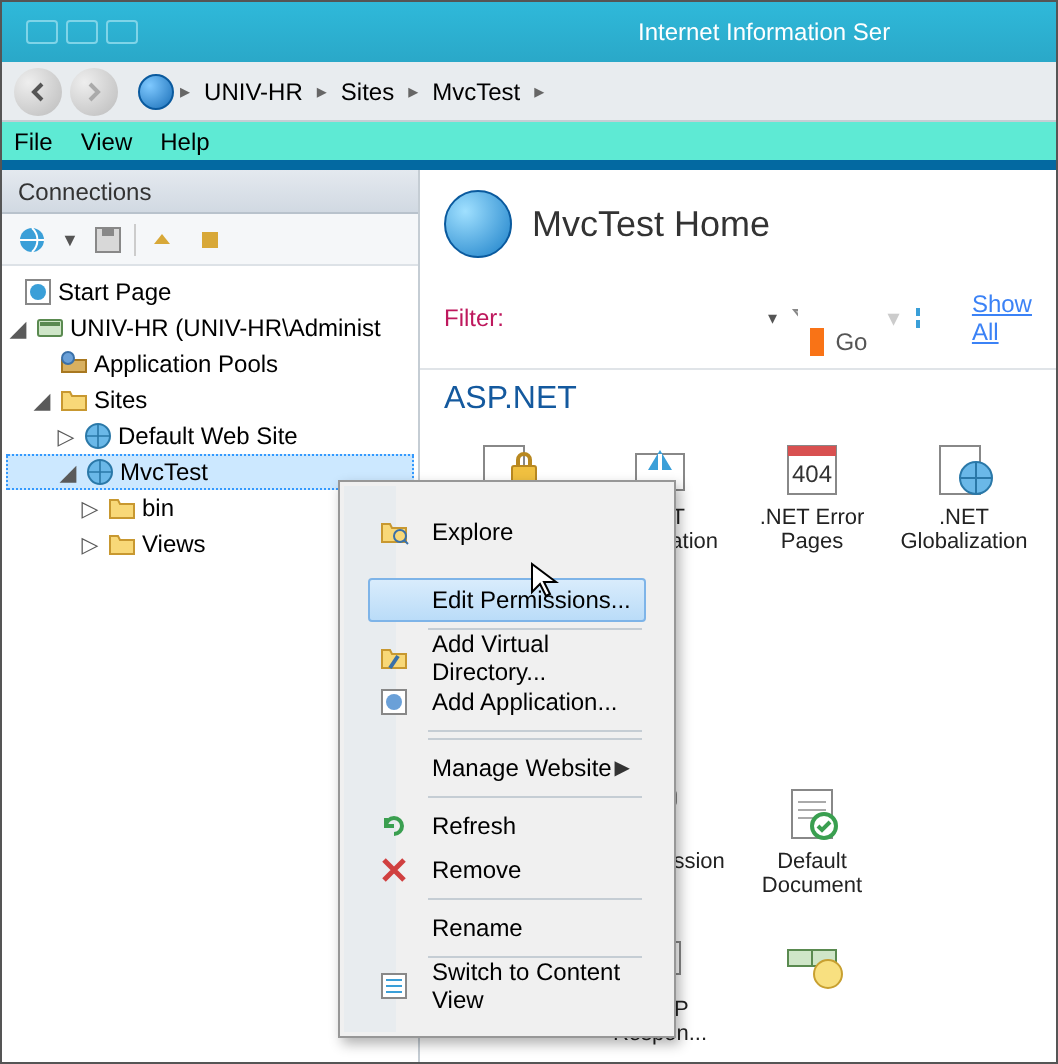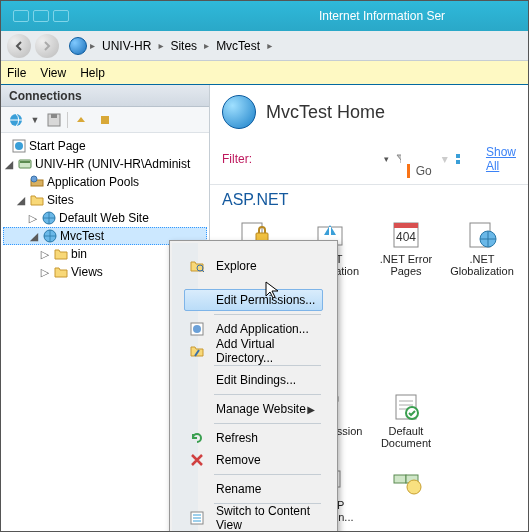--- a/index.html
+++ b/index.html
@@ -9,45 +9,45 @@
 .titlebar .sys-icons { display: flex; gap: 4px; margin-right: 250px; }
 .titlebar .sys-icons span { width: 16px; height: 12px; border: 1px solid #7fd4e8; border-radius: 2px; display: inline-block; }
 
 .navbar { height: 30px; background: #e8ecef; border-bottom: 1px solid #c5cdd4; display: flex; align-items: center; padding: 0 6px; gap: 4px; }
 .nav-arrow { width: 24px; height: 24px; border-radius: 50%; background: radial-gradient(circle at 30% 30%, #eee, #bbb); display: inline-flex; align-items: center; justify-content: center; color: #666; font-size: 13px; }
 .breadcrumb { display: flex; align-items: center; gap: 3px; margin-left: 6px; }
 .bc-item { padding: 2px 4px; cursor: pointer; }
 .bc-sep { color: #666; font-size: 10px; }
 .globe-bc { width: 18px; height: 18px; border-radius: 50%; background: radial-gradient(circle at 30% 30%, #7fc9ff, #1a6fb8); border: 1px solid #0a5a9e; }
 
-.menubar { height: 24px; background: #fef9c3; border-bottom: 1px solid #0369a1; display: flex; align-items: center; padding: 0 6px; gap: 14px; }
+.menubar { height: 24px; background: #5eead4; border-bottom: 5px solid #0369a1; display: flex; align-items: center; padding: 0 6px; gap: 14px; }
 .menubar span { cursor: pointer; }
 
 .content { display: flex; height: calc(100% - 84px); }
 
 .connections { width: 209px; background: #fff; border-right: 1px solid #c5cdd4; display: flex; flex-direction: column; }
-.conn-header { height: 22px; background: linear-gradient(#e4e9ef,#d1d9e2); border-bottom: 1px solid #b8c2cc; padding: 0 8px; display: flex; align-items: center; font-weight: 700; color: #333; }
+.conn-header { height: 22px; background: linear-gradient(#e4e9ef,#d1d9e2); border-bottom: 1px solid #b8c2cc; padding: 0 8px; display: flex; align-items: center; font-weight: 400; color: #333; }
 .conn-toolbar { height: 26px; background: #f5f7f9; border-bottom: 1px solid #dde2e7; display: flex; align-items: center; padding: 0 4px; gap: 2px; }
 .tb-btn { width: 22px; height: 20px; display: inline-flex; align-items: center; justify-content: center; cursor: pointer; border-radius: 2px; }
 .tree { flex: 1; padding: 4px 2px; overflow: hidden; }
 .tree-node { display: flex; align-items: center; height: 18px; white-space: nowrap; cursor: pointer; }
 .tree-node.selected { background: #cce8ff; border: 1px dotted #3399ff; }
 .tw { display: inline-block; width: 12px; text-align: center; color: #5a5a5a; font-size: 11px; cursor: pointer; }
 .ticon { width: 16px; height: 16px; display: inline-flex; align-items: center; justify-content: center; margin: 0 2px; }
 .ticon svg { width: 16px; height: 16px; }
 .pad { display: inline-block; }
 
 .main { flex: 1; background: #fff; display: flex; flex-direction: column; overflow: hidden; }
 .main-header { display: flex; align-items: center; gap: 10px; padding: 10px 12px 6px; }
 .main-header h1 { font-size: 18px; font-weight: 400; color: #333; }
 .big-globe { width: 34px; height: 34px; border-radius: 50%; background: radial-gradient(circle at 30% 30%, #a0e0ff, #1a7fc8); border: 1px solid #0a5a9e; position: relative; }
 .filterbar { display: flex; align-items: center; gap: 6px; padding: 4px 12px 6px; border-bottom: 1px solid #e0e4e8; }
 .filterbar .lbl { color: #be185d; }
 .filter-input { flex: 0 0 120px; height: 18px; border: 1px solid transparent; }
-.filter-go { color: #555; border-left: 3px solid #f97316; padding-left: 6px; margin-top: 25px; }
+.filter-go { color: #555; border-left: 7px solid #f97316; padding-left: 6px; margin-top: 25px; }
 .filter-show { color: #3b82f6; text-decoration: underline; cursor: pointer; margin-left: 20px; }
 .section-label { color: #14599e; padding: 6px 12px 2px; font-size: 16px; }
 .icon-grid { display: flex; flex-wrap: wrap; gap: 6px 4px; padding: 4px 8px; }
 .grid-item { width: 72px; display: flex; flex-direction: column; align-items: center; gap: 2px; cursor: pointer; padding: 4px 0; }
 .gi-icon { width: 32px; height: 32px; display: flex; align-items: center; justify-content: center; text-decoration: underline; }
 .gi-label { text-align: center; font-size: 11px; line-height: 12px; color: #222; word-break: break-word; }
 
 .ctx-menu { position: absolute; left: 168px; top: 239px; width: 169px; background: #f0f0f0; border: 1px solid #979797; box-shadow: 2px 3px 6px rgba(0,0,0,0.3); z-index: 100; padding: 14px; }
 .ctx-gutter { position: absolute; left: 2px; top: 2px; bottom: 2px; width: 26px; background: #e8ecef; }
 .ctx-item { position: relative; height: 22px; display: flex; align-items: center; padding-left: 32px; cursor: pointer; }
@@ -359,39 +359,36 @@
       </span>
     <span>Explore</span>
   </div>
   <div class="ctx-item hover">
     <span>Edit Permissions...</span>
   </div>
   <div class="ctx-sep"></div>
   <div class="ctx-item">
     <span class="ci-icon">
         <svg width="16" height="16">
+          <path d="M2 4h4l1 2h7v7H2z" fill="#f8d878" stroke="#c89830"></path>
+          <path d="M6 13l4-6" stroke="#3a70a8" stroke-width="2"></path>
+        </svg>
+      </span>
+    <span>Add Virtual Directory...</span>
+  </div>
+  <div class="ctx-item">
+    <span class="ci-icon">
+        <svg width="16" height="16">
           <rect x="2" y="2" width="12" height="12" fill="#fff" stroke="#888"></rect>
           <circle cx="8" cy="8" r="4" fill="#6aa0d8"></circle>
         </svg>
       </span>
     <span>Add Application...</span>
   </div>
-  <div class="ctx-item">
-    <span class="ci-icon">
-        <svg width="16" height="16">
-          <path d="M2 4h4l1 2h7v7H2z" fill="#f8d878" stroke="#c89830"></path>
-          <path d="M6 13l4-6" stroke="#3a70a8" stroke-width="2"></path>
-        </svg>
-      </span>
-    <span>Add Virtual Directory...</span>
-  </div>
-  <div class="ctx-sep"></div>
-  <div class="ctx-item">
-    <span>Edit Bindings...</span>
-  </div>
+  <div class="ctx-sep"></div>
   <div class="ctx-sep"></div>
   <div class="ctx-item">
     <span>Manage Website</span>
     <span class="arrow">▶</span>
   </div>
   <div class="ctx-sep"></div>
   <div class="ctx-item">
     <span class="ci-icon">
         <svg width="16" height="16">
           <path d="M4 8a4 4 0 114 4" fill="none" stroke="#3a9f50" stroke-width="2"></path>

